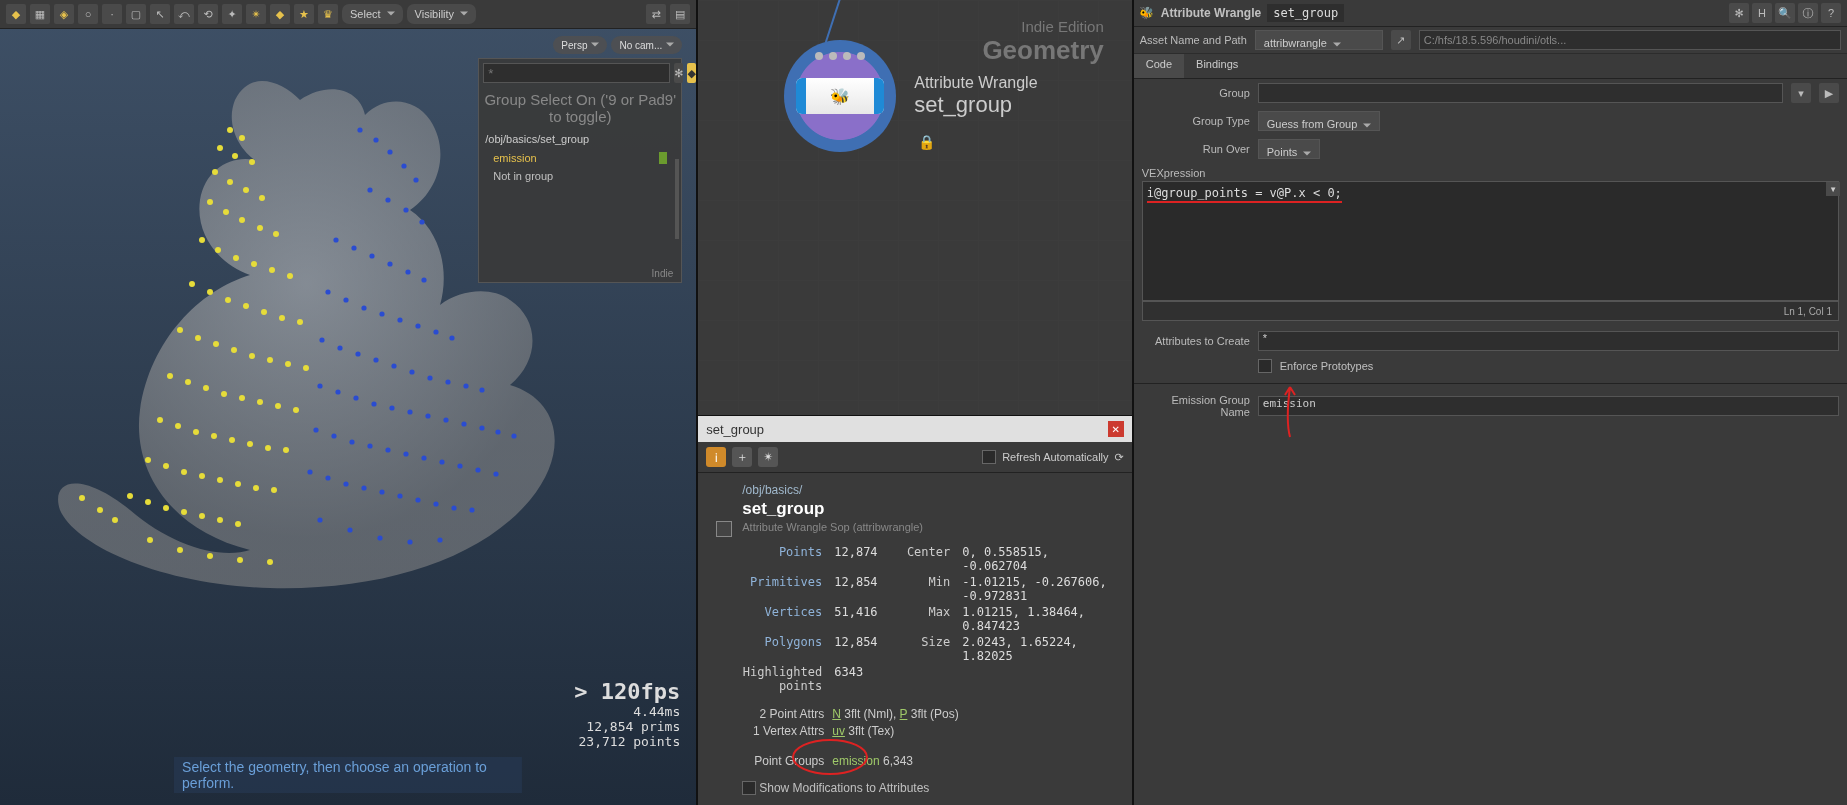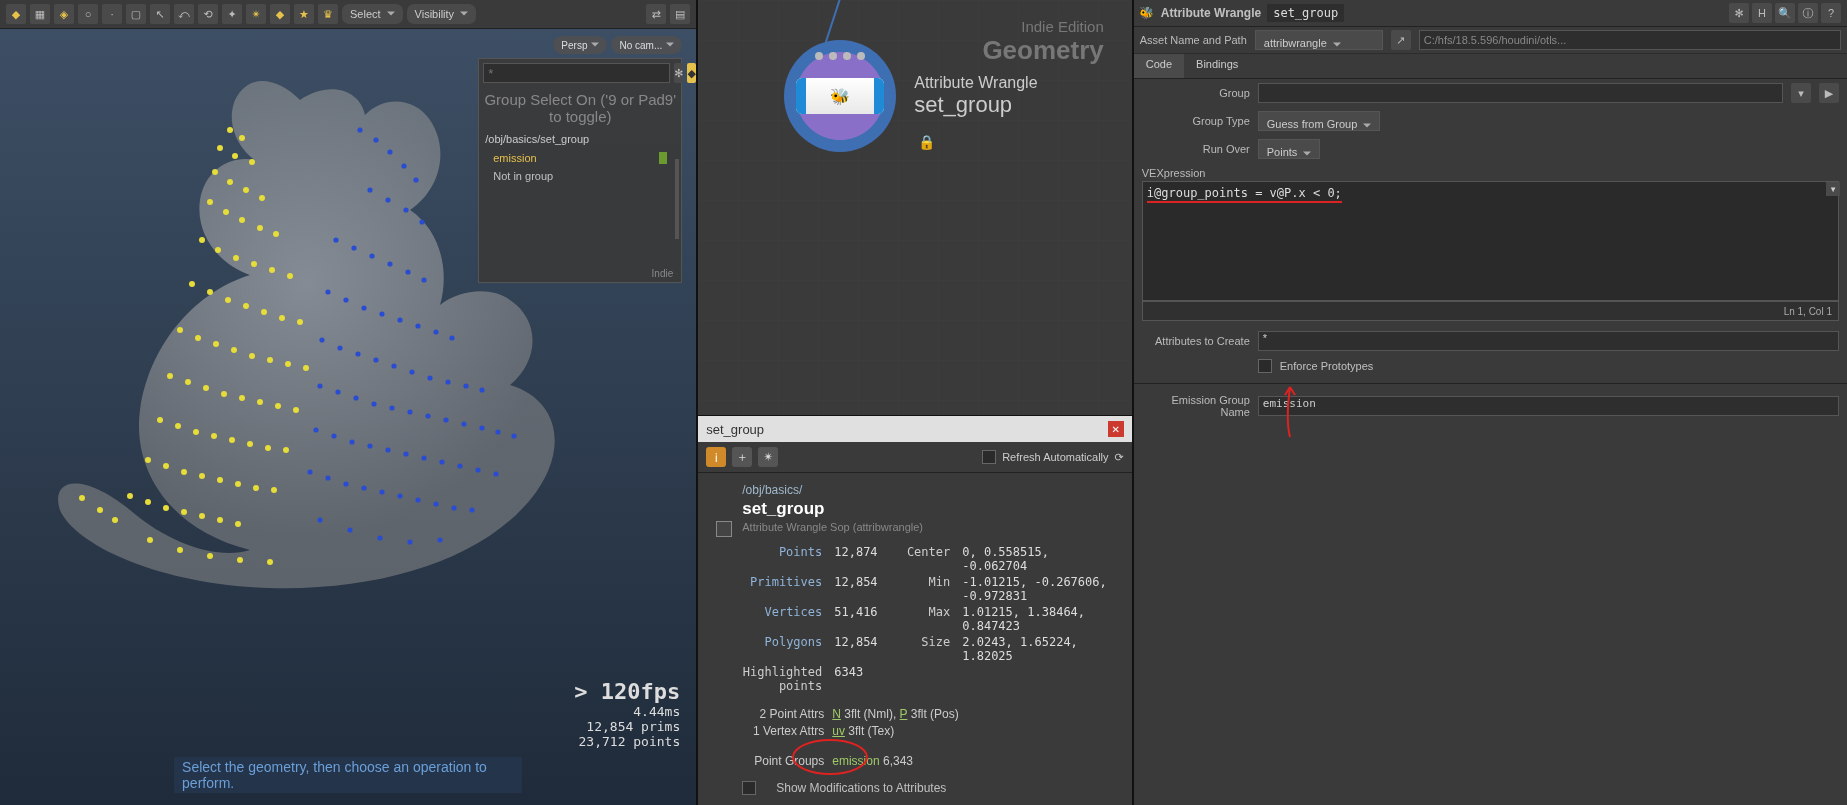--- a/index.html
+++ b/index.html
@@ -61,21 +61,21 @@
 .stat-l{width:80px;text-align:right;color:#8fb3d9}
 .stat-v{width:54px;color:#ddd}
 .stat-k{width:50px;text-align:right;color:#ccc}
 .stat-n{flex:1;color:#ddd}
 .attrs{margin-top:14px;font-size:12px}
 .attr-row{display:flex;gap:8px;margin:3px 0}
 .attr-l{width:82px;text-align:right;color:#ccc}
 .attr-v{color:#ccc}
 .ul{text-decoration:underline;color:#9fc969}
 .grn{color:#9fc969}
-.chk{display:flex;align-items:flex-end;gap:20px;margin-top:13px}
+.chk{display:flex;align-items:flex-end;gap:3px;margin-top:13px}
 .box{width:12px;height:12px;background:#2a2a2a;border:1px solid #666}
 .circle-ann{position:absolute;width:72px;height:32px;border:2px solid #d22;border-radius:50%;pointer-events:none}
 .pr-head{height:26px;background:#3a3a3a;display:flex;align-items:center;padding:0 6px;gap:6px;border-bottom:1px solid #222}
 .pr-title{background:#2e2e2e;padding:2px 6px;font-family:monospace;color:#ddd}
 .pr-icons{margin-left:auto;display:flex;gap:3px}
 .pr-row{height:26px;display:flex;align-items:center;padding:0 6px;gap:8px;border-bottom:1px solid #2c2c2c;font-size:11px}
 .pr-label{color:#bbb}
 .pr-field{flex:1;height:18px;background:#2e2e2e;border:1px solid #555;color:#ccc;padding:0 4px;display:flex;align-items:center}
 .pr-sel{height:18px;background:#4a4a4a;border:1px solid #555;padding:0 8px;display:flex;align-items:flex-end;gap:6px;color:#ccc}
 .tabs{height:24px;display:flex;border-bottom:1px solid #222}

